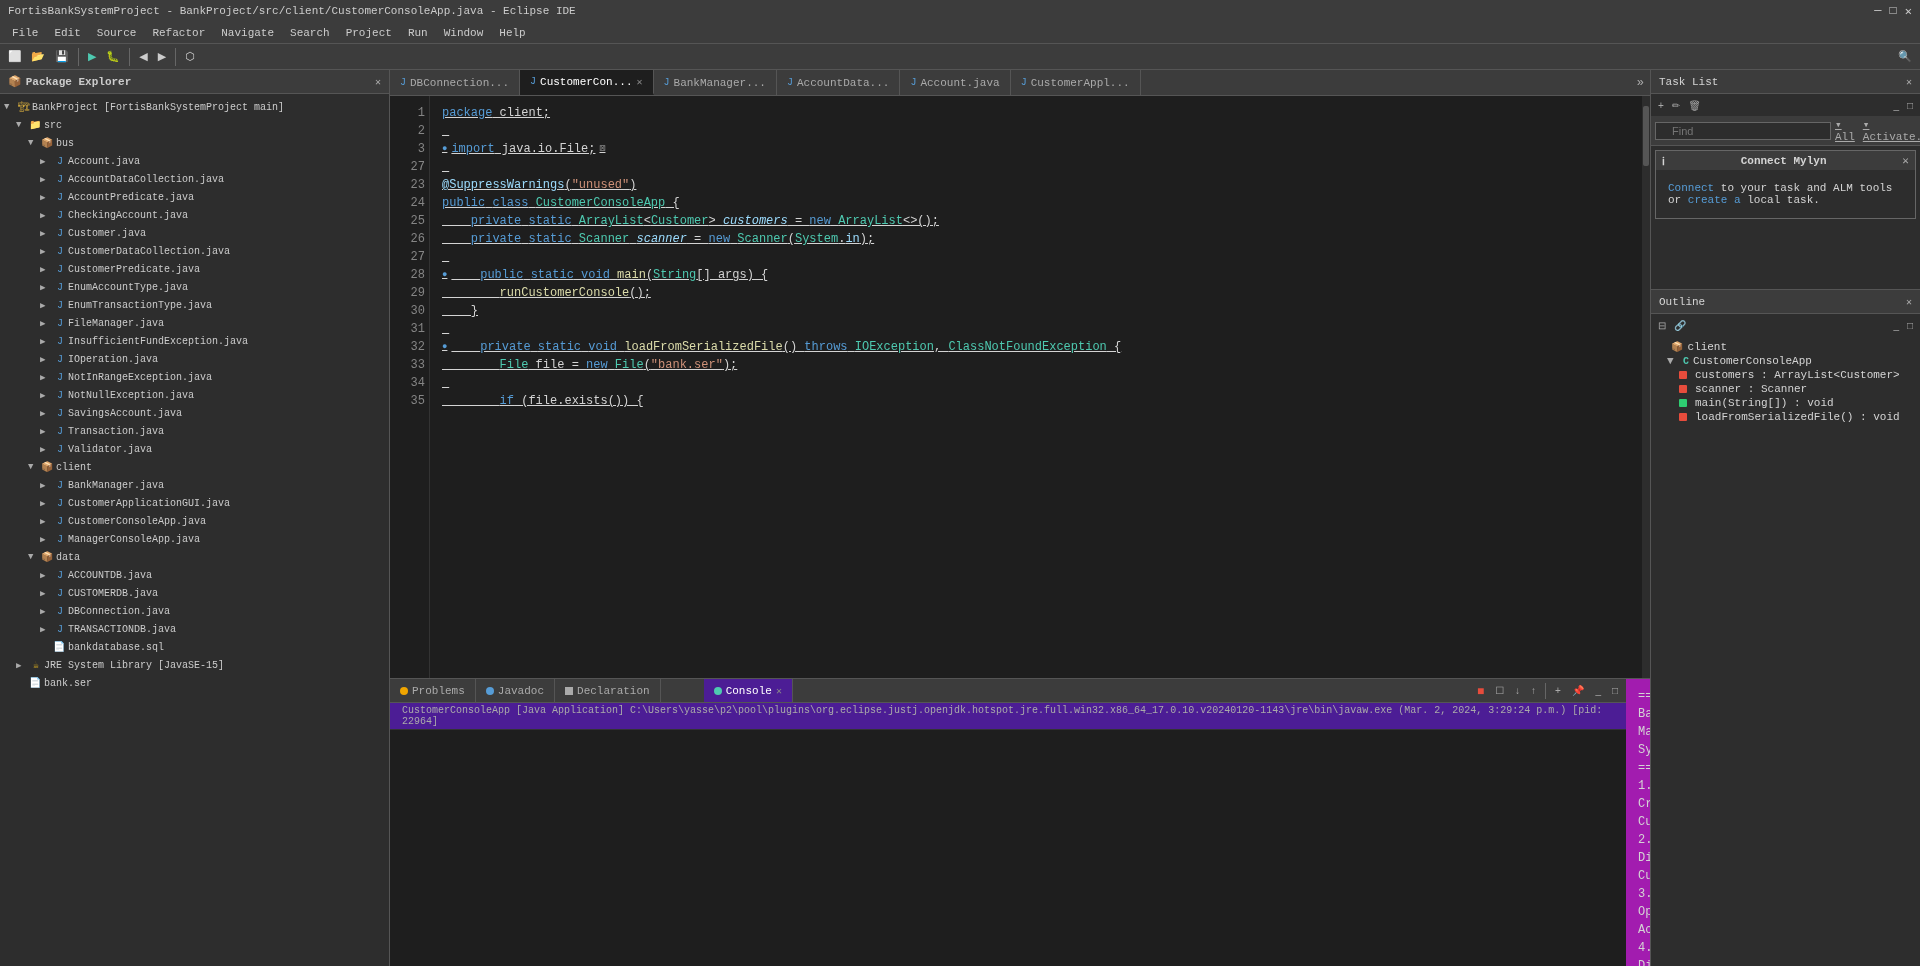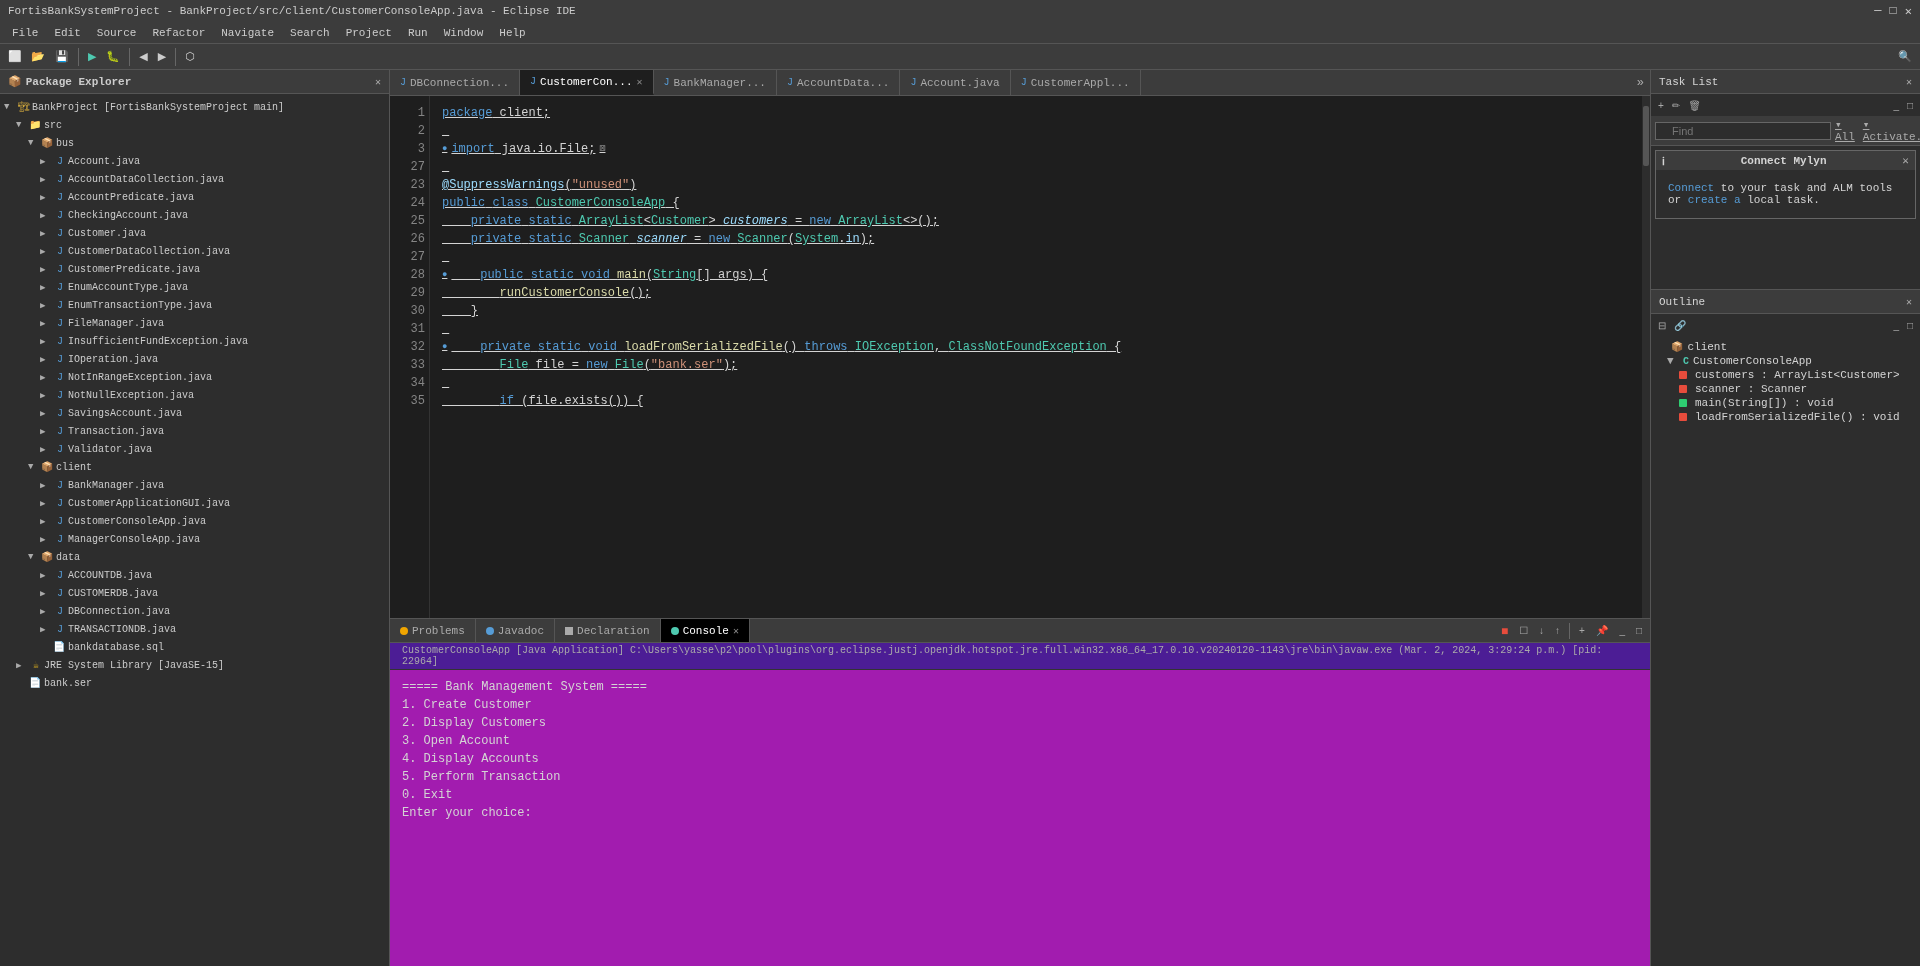--- a/index.html
+++ b/index.html
@@ -53,24 +53,24 @@
     
     .kw { color: #569cd6; }
     .str { color: #ce9178; }
     .cls { color: #4ec9b0; }
     .fn { color: #dcdcaa; }
     .ann { color: #9cdcfe; }
     .var { color: #9cdcfe; font-style: italic; }
     .plain { color: #d4d4d4; }
 
     
-    .bottom-panel { height: 348px; background: #1e1e1e; border-top: 1px solid #555; display: flex; flex-direction: column; }
+    .bottom-panel { height: 288px; background: #1e1e1e; border-top: 1px solid #555; display: flex; flex-direction: row; }
     .bottom-tabs { background: #3c3c3c; display: flex; align-items: center; height: 24px; border-bottom: 1px solid #555; }
     .bottom-tab { padding: 0 10px; font-size: 11px; color: #aaa; cursor: pointer; height: 100%; display: flex; align-items: center; border-right: 1px solid #555; gap: 4px; }
-    .bottom-tab.active { background: #000000; color: #fff; }
+    .bottom-tab.active { background: #4c1d95; color: #fff; margin-left: 43px; }
     .bottom-tab-close { color: #888; font-size: 10px; }
     .console-content { flex: 1; padding: 8px 12px; color: #d4d4d4; font-size: 12px; overflow-y: auto; background: #a21caf; line-height: 18px; }
     .console-path { font-size: 10px; color: #aaa; padding: 2px 12px; border-bottom: 1px solid #333; background: #4c1d95; }
     .bottom-toolbar-btn { background: none; border: none; color: #aaa; cursor: pointer; padding: 2px 4px; font-size: 10px; }
 
     
     .right-panel { width: 270px; background: #2d2d2d; border-left: 1px solid #555; display: flex; flex-direction: column; flex-shrink: 0; }
     .right-top { height: 220px; border-bottom: 1px solid #555; display: flex; flex-direction: column; }
     .right-bottom { flex: 1; display: flex; flex-direction: column; overflow: hidden; }
     .task-connect { padding: 8px; font-size: 11px; color: #d4d4d4; background: #2d2d2d; }

